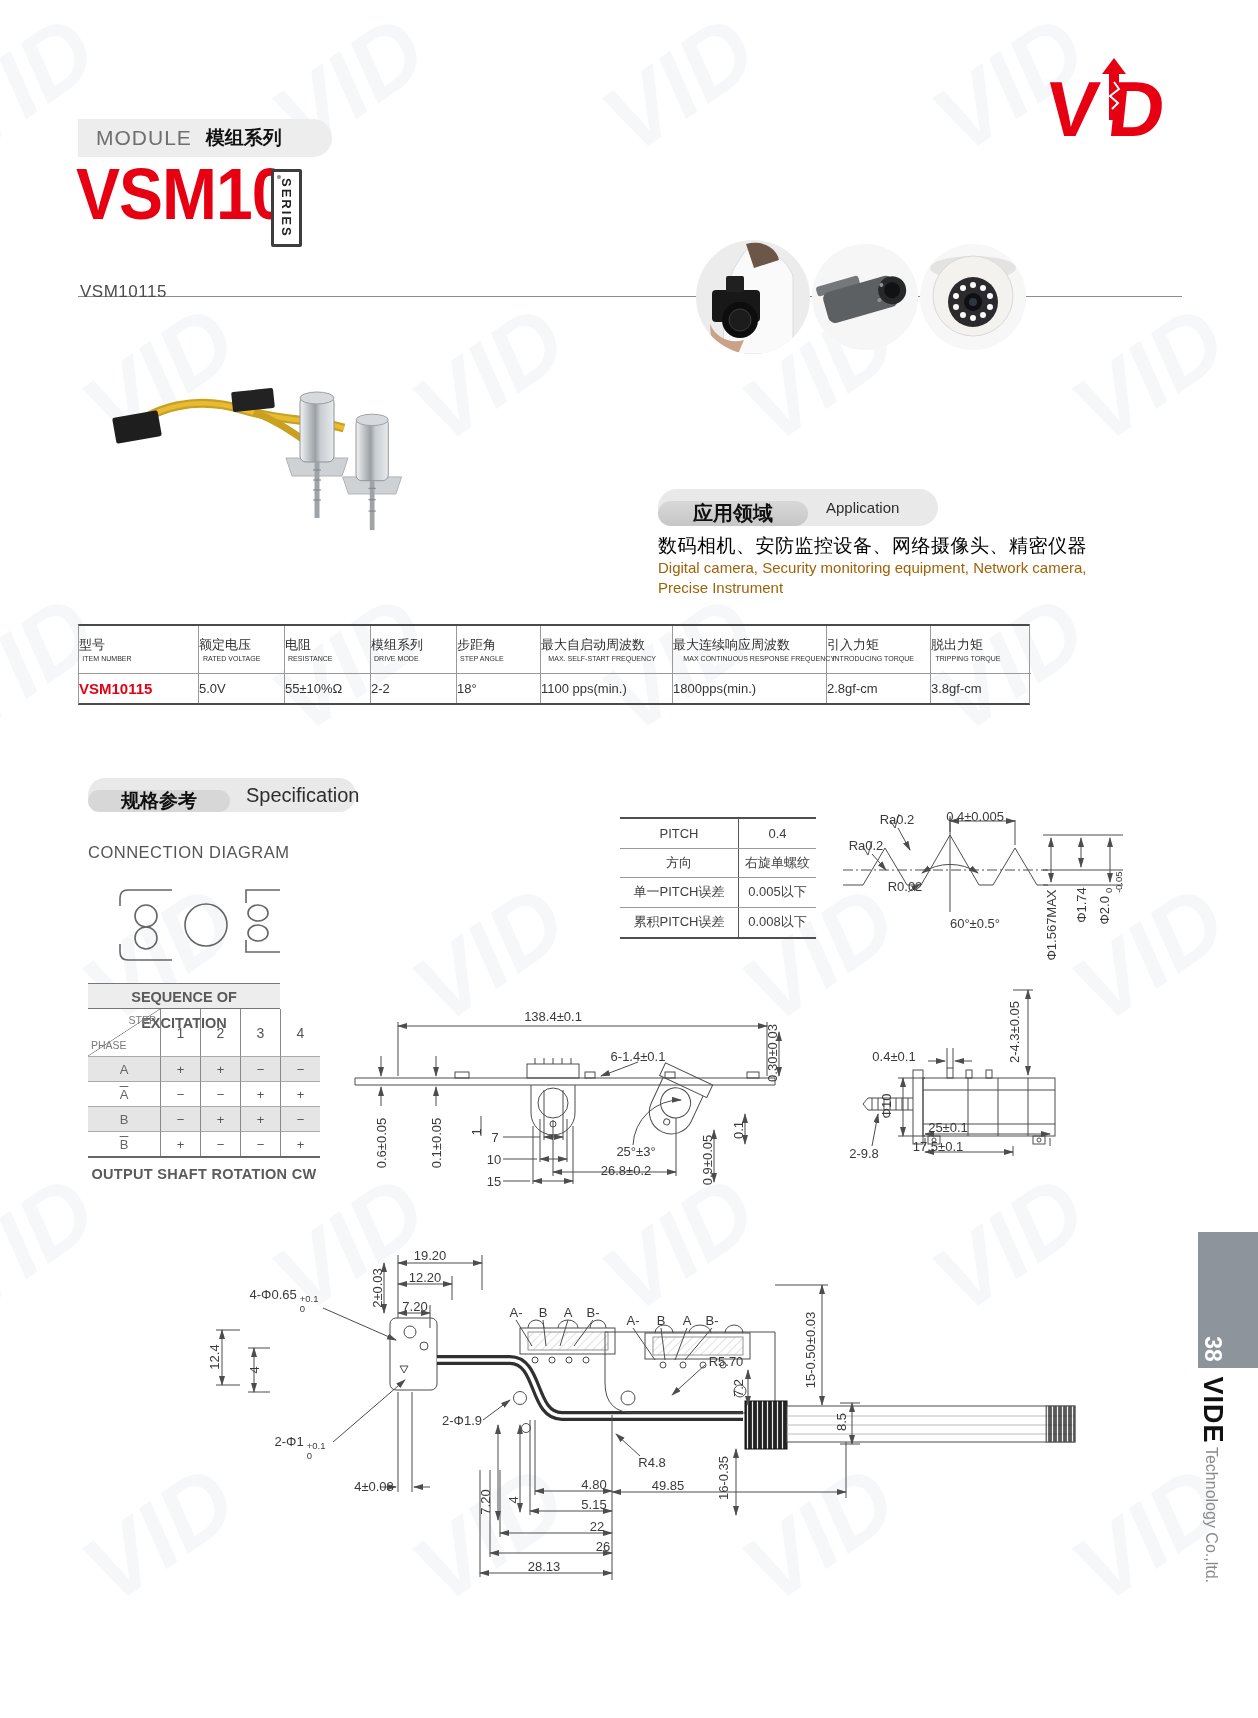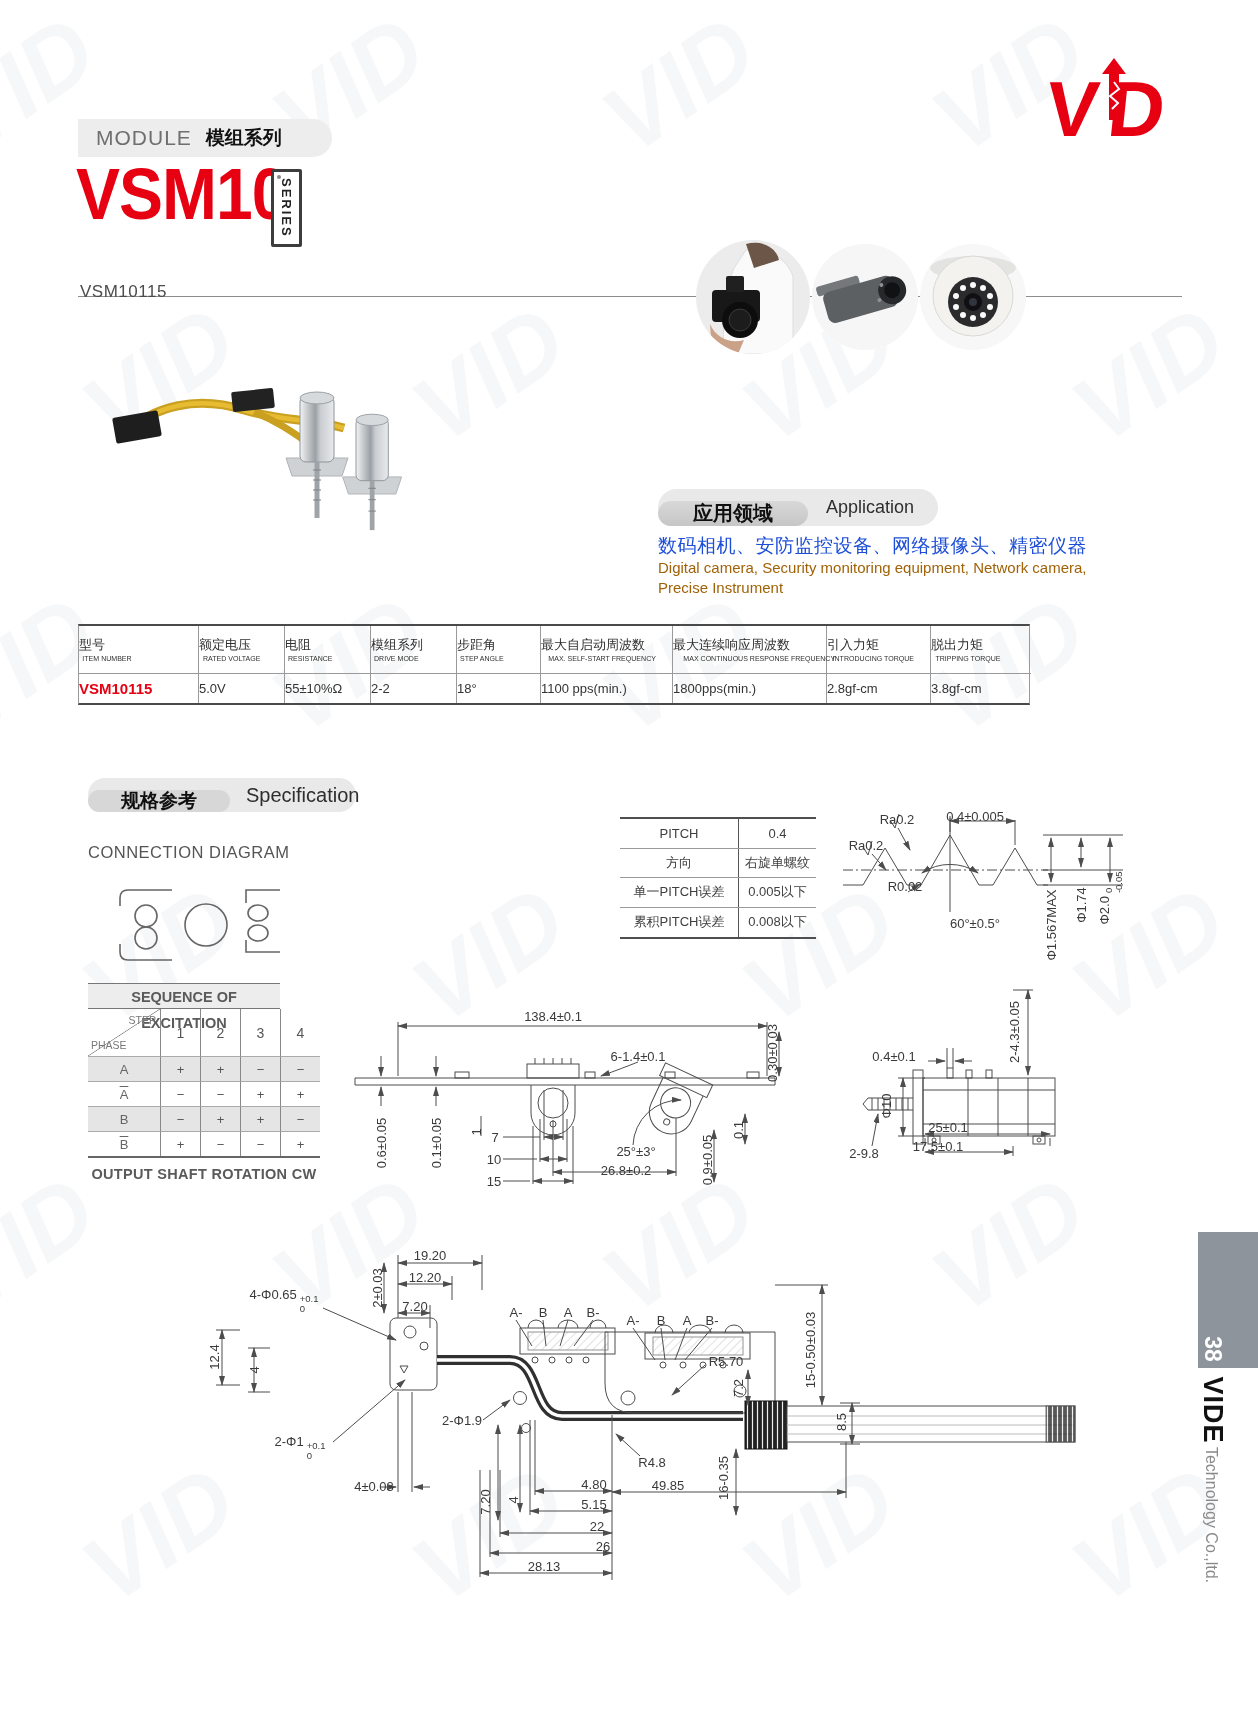--- a/index.html
+++ b/index.html
@@ -22,22 +22,22 @@
   .series-tag::before{content:"";position:absolute;top:3px;left:3px;width:4px;height:4px;background:#888;border-radius:50%;}
   .series-txt{writing-mode:vertical-rl;font-size:13px;font-weight:bold;color:#222;letter-spacing:2px;}
   .top-rule{position:absolute;left:78px;top:296px;width:1104px;border-top:1.5px solid #8c8c8c;}
   .model-label{position:absolute;left:80px;top:282px;font-size:17px;color:#4c4c4c;letter-spacing:.5px;}
   .circ{position:absolute;border-radius:50%;overflow:hidden;z-index:2;background:#fff;}
   
   .pill{position:absolute;background:#e9e9e9;border-radius:19px;}
   .pill .seg{position:absolute;left:0;top:12px;bottom:0;background:linear-gradient(180deg,#d8d8d8,#c6c6c6);
       border-radius:19px;display:flex;align-items:center;justify-content:center;}
   .pill .cn{font-size:20px;font-weight:900;color:#0f0f0f;}
-  .pill .en{position:absolute;top:0;bottom:0;display:flex;align-items:center;font-size:18px;color:#2e2e2e;}
-  .app-cn{position:absolute;left:658px;top:533px;font-size:19px;color:#1d4ed8;letter-spacing:.5px;}
+  .pill .en{position:absolute;top:0;bottom:0;display:flex;align-items:center;font-size:15px;color:#2e2e2e;}
+  .app-cn{position:absolute;left:658px;top:533px;font-size:19px;color:#000000;letter-spacing:.5px;}
   .app-en{position:absolute;font-size:15px;color:#a16207;}
   
   .spec{position:absolute;left:78px;top:624px;width:952px;display:grid;
       grid-template-columns:120px 86px 86px 86px 84px 132px 154px 104px 100px;
       border-top:2.5px solid #4a4a4a;border-bottom:2.5px solid #4a4a4a;
       border-left:1px solid #9a9a9a;border-right:1px solid #9a9a9a;box-sizing:border-box;}
   .sh,.sd{border-right:1px solid #9a9a9a;display:flex;flex-direction:column;align-items:flex-start;justify-content:center;}
   .sh{height:47px;border-bottom:1px solid #9a9a9a;}
   .sd{height:29px;font-size:13px;color:#333;}
   .sh:nth-child(9n){border-right:none;}

